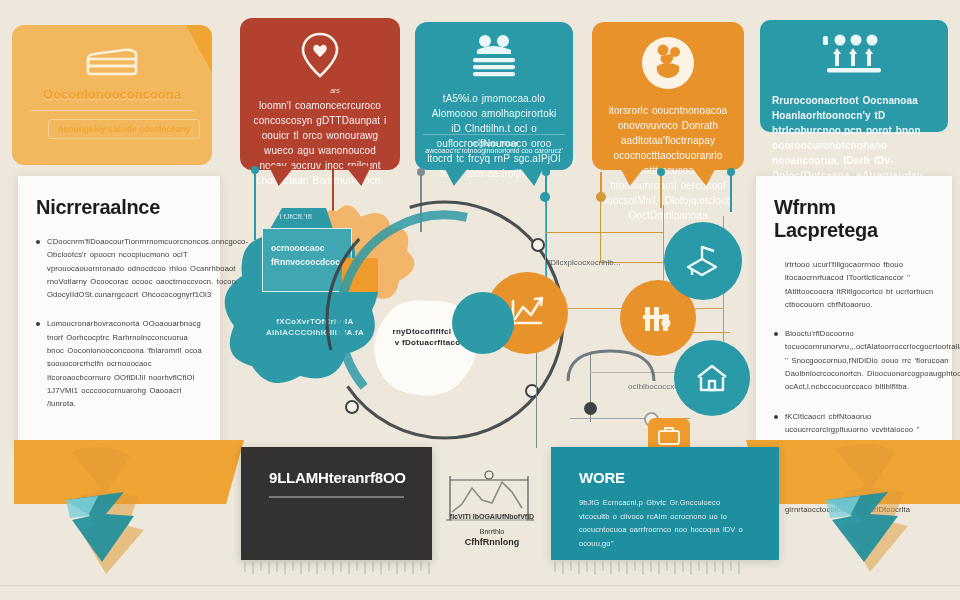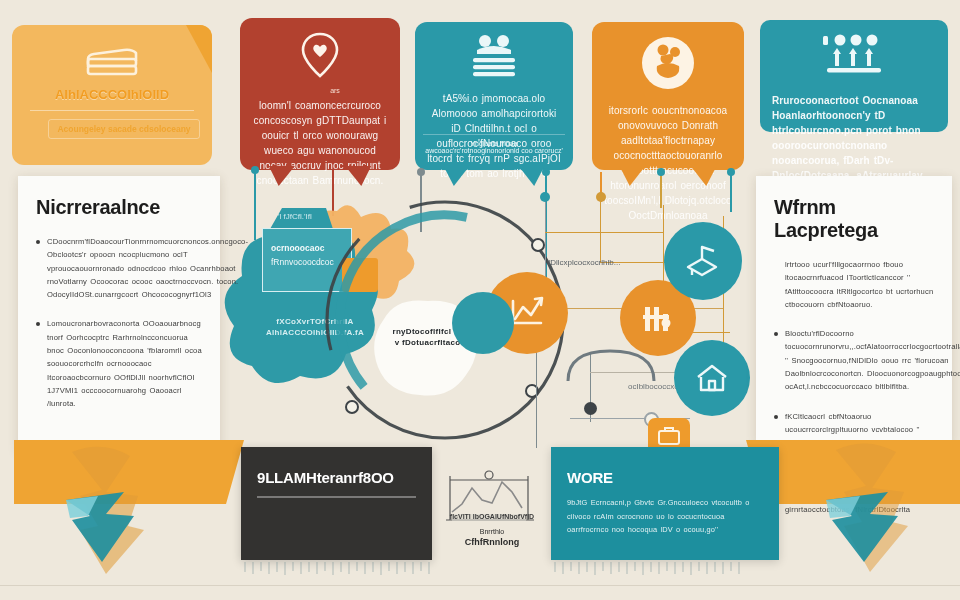--- a/index.html
+++ b/index.html
@@ -55,21 +55,21 @@
     filter:blur(0.45px);letter-spacing:.15px;word-spacing:1px;
   }
 
   
   .shelf{position:absolute;height:64px;background:#efa433;}
 
   
   .ribbon{position:absolute;}
 
   
-  .botpanel{position:absolute;box-sizing:border-box;padding:22px 16px;}
+  .botpanel{position:absolute;box-sizing:border-box;padding:22px 28px;}
   .botpanel h3{
     margin:0 0 10px 0;font-size:15px;font-weight:bold;color:#fff;
     filter:blur(0.25px);letter-spacing:-.2px;
   }
   .botpanel .rule{height:2px;background:rgba(255,255,255,.35);margin-bottom:9px;}
   .botpanel p{
     margin:0;font-size:7.4px;line-height:1.85;color:rgba(255,255,255,.88);
     filter:blur(0.45px);letter-spacing:.15px;word-spacing:1px;
   }
   .dark{background:#333230;box-shadow:0 2px 9px rgba(0,0,0,.2);}
@@ -108,21 +108,21 @@
     <span class="callout-icon">
       <svg width="64" height="44" viewBox="0 0 64 44">
         <g fill="none" stroke="#fdf1dc" stroke-width="2.6" stroke-linejoin="round">
           <path d="M8 30 L8 22 Q8 18 14 17 L44 13 Q52 12 56 16 L56 24"></path>
           <rect x="8" y="22" width="48" height="7" rx="2.5"></rect>
           <rect x="8" y="29" width="48" height="8" rx="2.5"></rect>
         </g>
       </svg>
     </span>
     <div style="position:absolute;left:12px;top:62px;right:12px;">
-      <div style="font-size:13px;font-weight:bold;color:#f29d22;text-align:center;filter:blur(0.7px);text-shadow:0 1px 0 rgba(255,255,255,.45);">AlhlACCCOlhlOIlD</div>
+      <div style="font-size:13px;font-weight:bold;color:#f29d22;text-align:center;filter:blur(0.7px);text-shadow:0 1px 0 rgba(255,255,255,.45);">Ooconlonooconcoona</div>
       <div style="height:1px;background:rgba(255,255,255,.45);margin:8px 6px;"></div>
       <div style="font-size:8.5px;font-weight:bold;color:#f0a531;text-align:center;filter:blur(0.6px);border:1px solid rgba(255,255,255,.35);border-radius:3px;padding:4px 2px;margin-left:24px;">Acoungeley sacade cdsoloceany</div>
     </div>
     <div style="position:absolute;right:0;top:0;width:26px;height:48px;background:#efa433;clip-path:polygon(0 0,100% 0,100% 100%);border-top-right-radius:12px;"></div>
   </div>
 
   <div class="callout" style="left:240px;top:18px;width:160px;height:152px;background:#b2412f;">
     <span class="callout-icon">
       <svg width="44" height="50" viewBox="0 0 44 50">
         <path d="M22 4 C12 4 5 11 5 20 C5 31 22 46 22 46 C22 46 39 31 39 20 C39 11 32 4 22 4 Z" fill="none" stroke="#fdf3ea" stroke-width="2.6"></path>
@@ -216,21 +216,21 @@
   <svg style="position:absolute;left:222px;top:198px;" width="190" height="215">
     <path d="M60 10 L104 10 L112 34 Q138 38 132 66 Q168 76 150 112 Q162 146 124 156 Q114 188 78 178 Q48 196 30 168 Q-2 160 12 128 Q-10 98 20 78 Q16 44 44 38 Z" fill="#2e9aa7"></path>
   </svg>
   <div class="blobtxt" style="left:240px;top:316px;width:150px;color:#d6eef1;">
     <span style="white-space:pre-line;">fXCoXvrTOfCrhrilA
 AlhlACCCOlhlOIlD.fA.fA</span>
   </div>
 
   <div style="position:absolute;left:262px;top:228px;width:88px;height:62px;background:#3fa6b2;border:1.5px solid #d8eef1;">
     <div style="position:absolute;left:8px;top:14px;font-size:8.5px;font-weight:bold;color:#f2f9fa;filter:blur(0.5px);">ocrnooocaoc</div>
-    <div style="position:absolute;left:8px;top:28px;font-size:8.5px;font-weight:normal;color:#f2f9fa;filter:blur(0.5px);">fRnnvocoocdcoc</div>
+    <div style="position:absolute;left:8px;top:28px;font-size:8.5px;font-weight:bold;color:#f2f9fa;filter:blur(0.5px);">fRnnvocoocdcoc</div>
   </div>
   <div style="position:absolute;left:278px;top:212px;font-size:8px;color:#cfeaee;filter:blur(0.6px);">'l fJfCfl.'Ifl</div>
   <div style="position:absolute;left:342px;top:258px;width:36px;height:34px;background:#ee9b2c;border-radius:3px;"></div>
 
   <svg style="position:absolute;left:300px;top:195px;" width="290" height="250">
     <circle cx="145" cy="125" r="118" fill="none" stroke="#3d4347" stroke-width="3.2" stroke-dasharray="300 40 120 60" opacity=".92"></circle>
     <circle cx="145" cy="125" r="105" fill="none" stroke="#2e9aa7" stroke-width="9" stroke-dasharray="150 400" transform="rotate(200 145 125)" opacity=".85"></circle>
     <circle cx="238" cy="50" r="6" fill="#f4f1e7" stroke="#3d4347" stroke-width="2"></circle>
     <circle cx="258" cy="110" r="6" fill="#f4f1e7" stroke="#3d4347" stroke-width="2"></circle>
     <circle cx="232" cy="196" r="6" fill="#f4f1e7" stroke="#3d4347" stroke-width="2"></circle>

